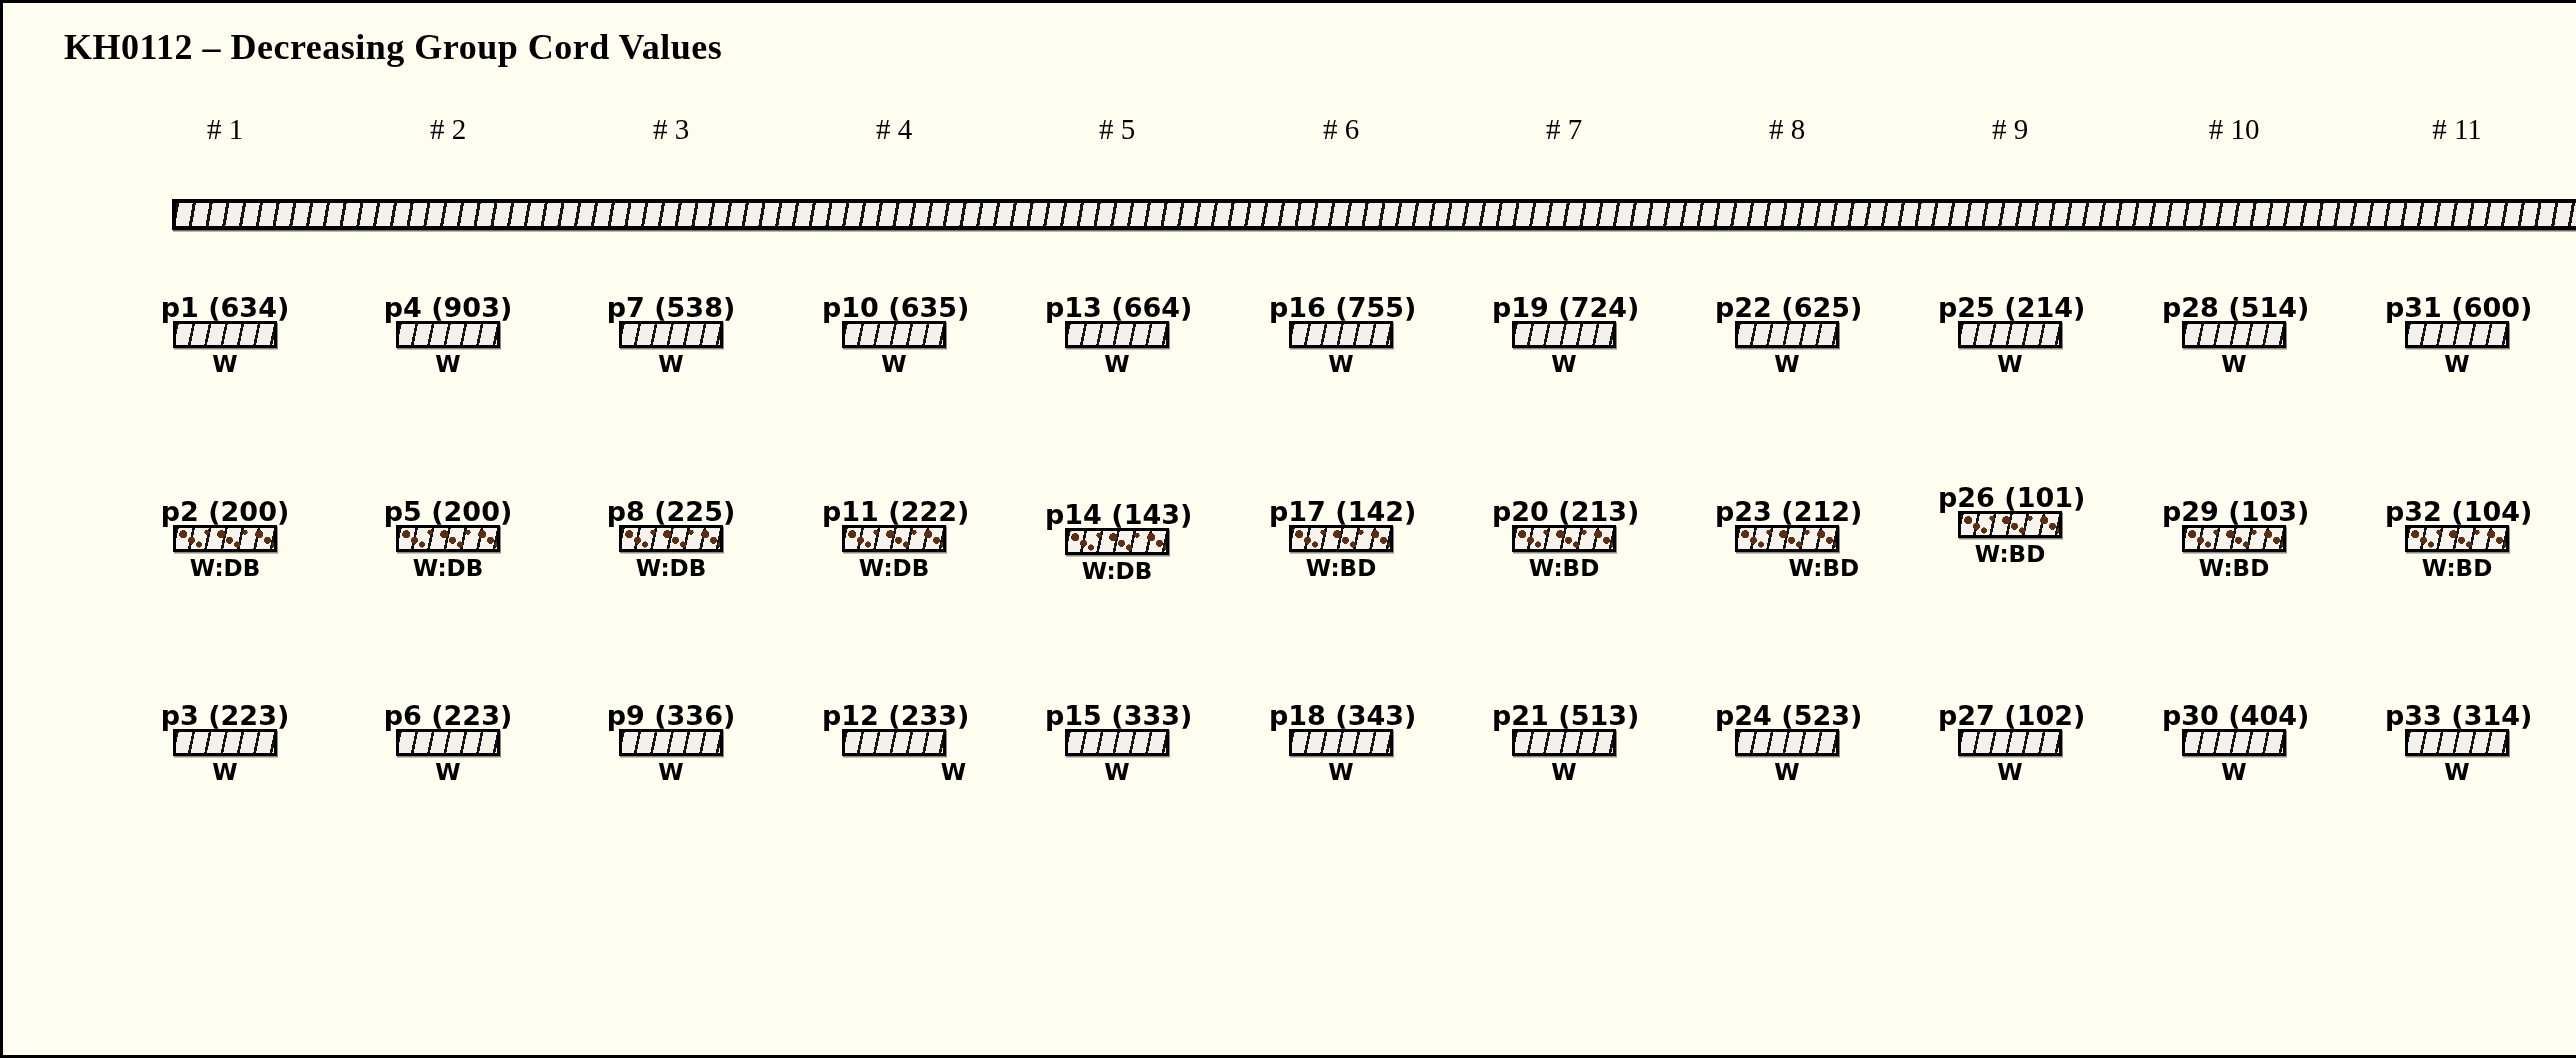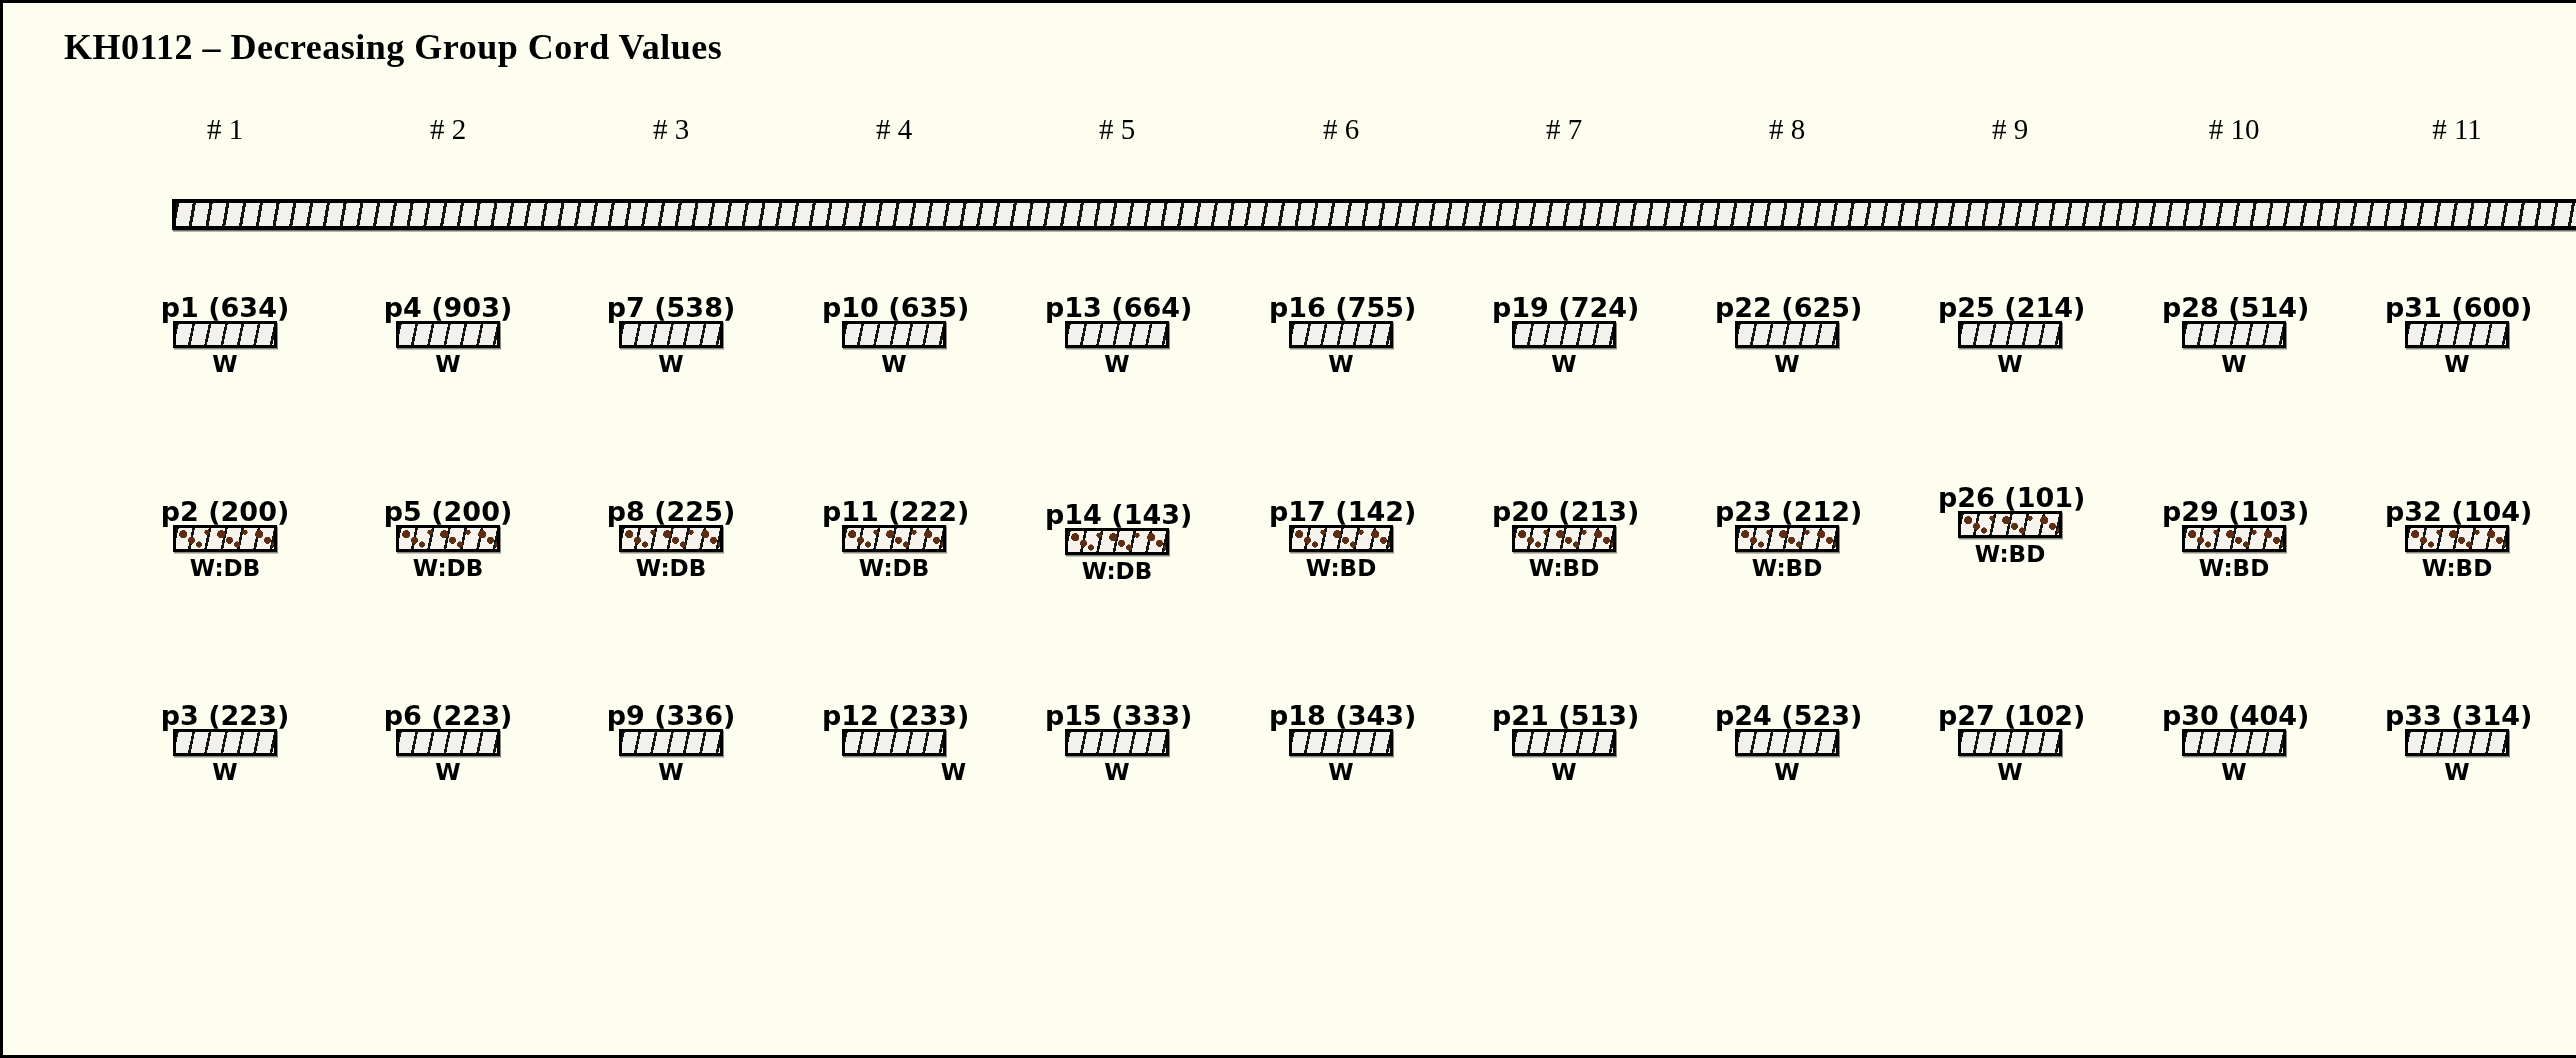--- a/index.html
+++ b/index.html
@@ -194,21 +194,21 @@
       <div class="item" style="left: 1561px; top: 701px;">
         <div class="item-name">p21 (513)</div>
         <div class="item-bar bar-stripes"></div>
         <div class="item-type">W</div>
       </div>
       <div class="item" style="left: 1784px; top: 293px;">
         <div class="item-name">p22 (625)</div>
         <div class="item-bar bar-stripes"></div>
         <div class="item-type">W</div>
       </div>
-      <div class="item" style="left: 1784px; top: 497px;">
+      <div class="item" style="left: 1784px; top: 497px; text-align: right;">
         <div class="item-name">p23 (212)</div>
         <div class="item-bar bar-stripes-dotted"></div>
         <div class="item-type">W:BD</div>
       </div>
       <div class="item" style="left: 1784px; top: 701px;">
         <div class="item-name">p24 (523)</div>
         <div class="item-bar bar-stripes"></div>
         <div class="item-type">W</div>
       </div>
       <div class="item" style="left: 2007px; top: 293px;">

